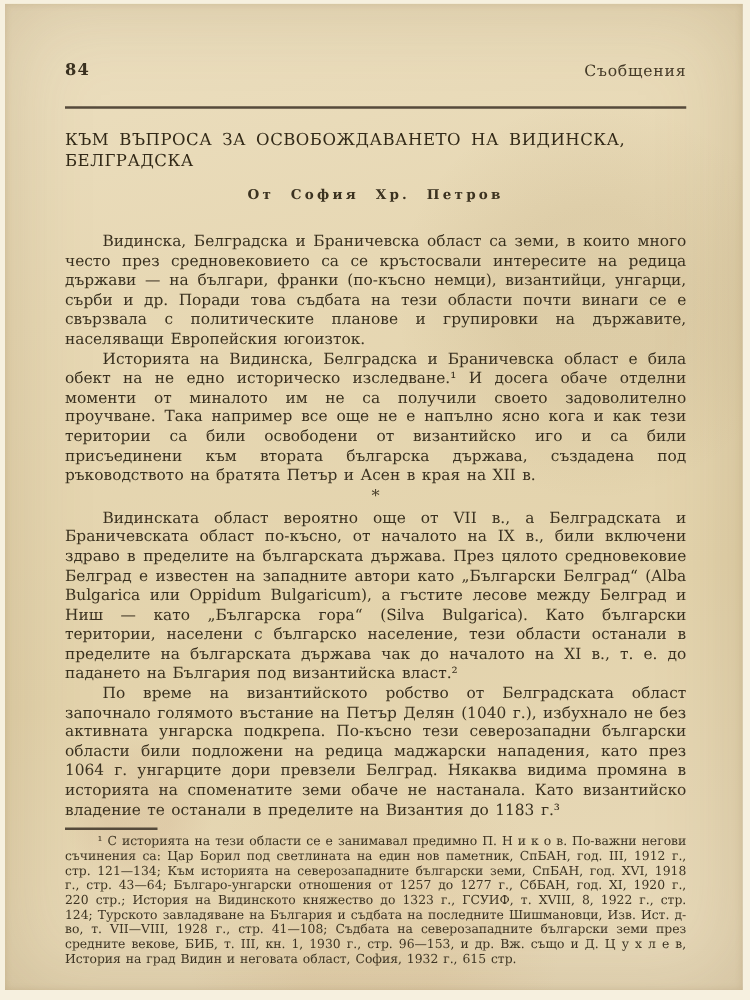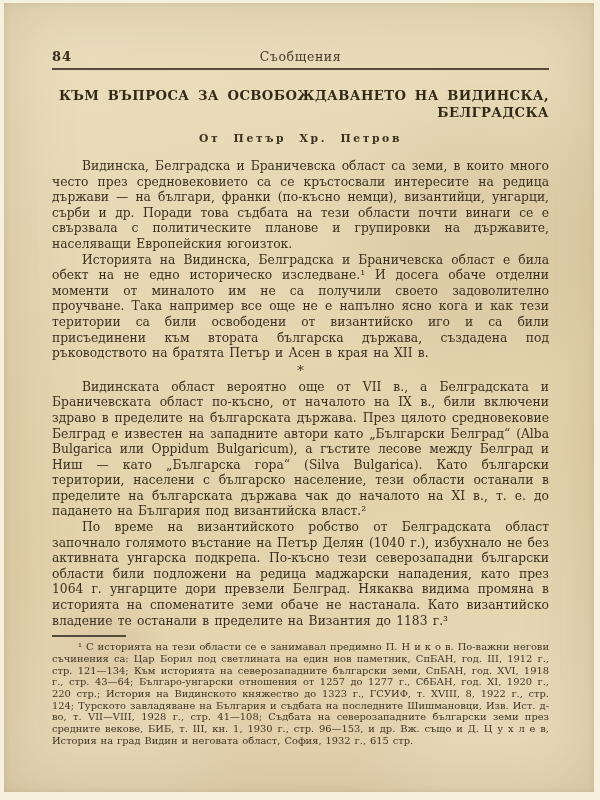--- a/index.html
+++ b/index.html
@@ -17,35 +17,35 @@
       radial-gradient(circle at 50% 95%, rgba(200,150,90,0.10) 0 60px, rgba(200,150,90,0) 150px),
       linear-gradient(168deg, #ecdfc0 0%, #e7d8b4 28%, #e3d3ac 62%, #e8dabb 100%);
     box-shadow: inset 0 0 70px rgba(125,96,48,0.22), inset 0 0 6px rgba(125,96,48,0.18);
     color: #39301f;
   }
   .content { padding: 46px 45px 0 48px; }
 
   .running-head {
     position: relative; height: 16px;
     border-bottom: 2px solid #554a3b;
-    padding-bottom: 3px;
+    padding-bottom: 20px;
   }
   .page-number { position: absolute; left: 0; top: 0; font-size: 13px; font-weight: bold; letter-spacing: 1px; }
   .running-title {
-    position: absolute; left: 0; right: 0; top: 0; text-align: center;
+    position: absolute; left: 0; right: 0; top: 0; text-align: right;
     font-size: 12.5px; letter-spacing: 0.6px; color: #443a28;
   }
 
-  .title { margin-top: 17px; text-align: right; font-weight: bold;
+  .title { margin-top: 17px; text-align: left; font-weight: normal;
     font-size: 13.2px; line-height: 17px; letter-spacing: 0.4px; word-spacing: 3.5px; color: #3027166; }
   .title div { color: #322917; }
   .author { margin-top: 11px; text-align: center; font-size: 10.8px; font-weight: bold;
     letter-spacing: 2.6px; word-spacing: 7px; color: #3b3220; }
 
-  .body-text { margin-top: 14px; font-size: 12.3px; line-height: 15.6px; }
+  .body-text { margin-top: 24px; font-size: 12.3px; line-height: 15.6px; }
   .body-text p { margin: 0; text-indent: 30px; text-align: justify; word-spacing: 1.3px; }
 
   .separator { text-align: center; font-size: 13px; line-height: 11px; margin: 3px 0 4px; color: #453b28; }
 
   .fn-divider { width: 74px; border: 0; border-top: 2px solid #554a3b; margin: 6px 0 4px 0; }
   .footnotes { font-size: 9.9px; line-height: 11.7px; color: #3d3423; }
   .footnotes p { margin: 0; text-indent: 26px; text-align: justify; word-spacing: 0.8px; }
 </style>
 </head>
 <body>
@@ -56,21 +56,21 @@
 
       <div class="running-head" style="border-bottom-color: rgb(85, 74, 59);">
         <span class="page-number">84</span>
         <span class="running-title">Съобщения</span>
       </div>
 
       <div class="title">
         <div>КЪМ ВЪПРОСА ЗА ОСВОБОЖДАВАНЕТО НА ВИДИНСКА, БЕЛГРАДСКА</div>
       </div>
 
-      <div class="author">От Петър Хр. Петров</div>
+      <div class="author">От София Хр. Петров</div>
 
       <div class="body-text">
         <p>Видинска, Белградска и Браничевска област са земи, в които много често през средновековието са се кръстосвали интересите на редица държави — на българи, франки (по-късно немци), византийци, унгарци, сърби и др. Поради това съдбата на тези области почти винаги се е свързвала с политическите планове и групировки на държавите, населяващи Европейския югоизток.</p>
         <p>Историята на Видинска, Белградска и Браничевска област е била обект на не едно историческо изследване.¹ И досега обаче отделни моменти от миналото им не са получили своето задоволително проучване. Така например все още не е напълно ясно кога и как тези територии са били освободени от византийско иго и са били присъединени към втората българска държава, създадена под ръководството на братята Петър и Асен в края на XII в.</p>
         <div class="separator">*</div>
         <p>Видинската област вероятно още от VII в., а Белградската и Браничевската област по-късно, от началото на IX в., били включени здраво в пределите на българската държава. През цялото средновековие Белград е известен на западните автори като „Български Белград“ (Alba Bulgarica или Oppidum Bulgaricum), а гъстите лесове между Белград и Ниш — като „Българска гора“ (Silva Bulgarica). Като български територии, населени с българско население, тези области останали в пределите на българската държава чак до началото на XI в., т. е. до падането на България под византийска власт.²</p>
         <p>По време на византийското робство от Белградската област започнало голямото въстание на Петър Делян (1040 г.), избухнало не без активната унгарска подкрепа. По-късно тези северозападни български области били подложени на редица маджарски нападения, като през 1064 г. унгарците дори превзели Белград. Някаква видима промяна в историята на споменатите земи обаче не настанала. Като византийско владение те останали в пределите на Византия до 1183 г.³</p>
       </div>
 
       <hr class="fn-divider" style="border-top-color: rgb(85, 74, 59);">

